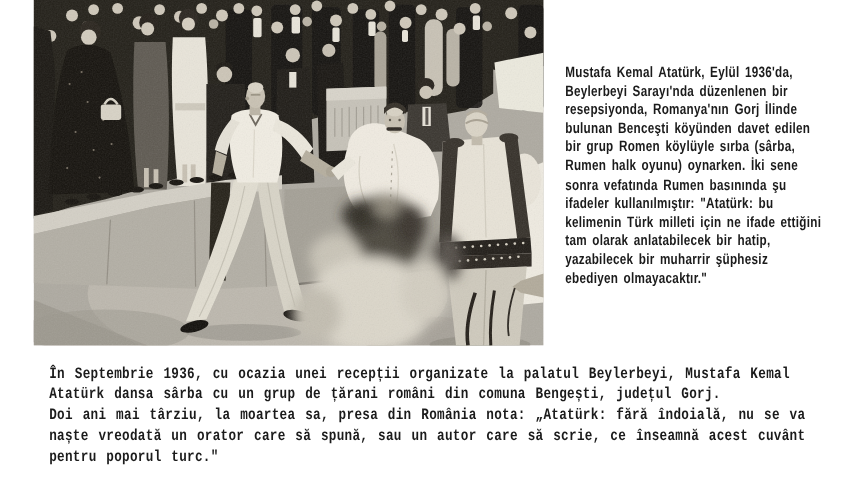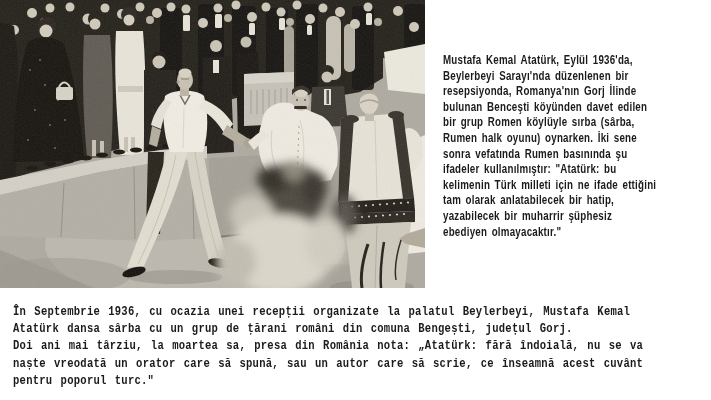--- a/index.html
+++ b/index.html
@@ -1,20 +1,20 @@
 <!DOCTYPE html>
 <html><head>
 <meta charset="utf-8">
 <style>
   html,body{margin:0;padding:0;}
   body{
     width:711px;height:400px;background:#ffffff;overflow:hidden;position:relative;
     font-family:"Liberation Sans", sans-serif;
   }
-  .page{position:absolute;inset:0;}
+  .page{position:absolute;inset:0;margin-left:28px;}
   .photo{position:absolute;left:0;top:0;width:425px;height:288px;margin:0;}
   .photo svg{display:block;width:425px;height:288px;}
   .cap{position:absolute;color:#1b1b1b;font-weight:700;}
   .cap .cap-line{white-space:nowrap;transform-origin:0 50%;}
   .cap-tr{left:443px;top:53px;font-size:12.5px;line-height:15.6px;letter-spacing:.3px;word-spacing:2px;}
   .cap-tr .cap-line{transform:scaleX(.78);}
   .cap-ro{left:13px;top:303px;font-size:13.2px;line-height:17.2px;letter-spacing:.3px;word-spacing:2px;font-family:Liberation Mono, monospace;}
   .cap-ro .cap-line{transform:scaleX(.80);}
 </style>
 </head>

